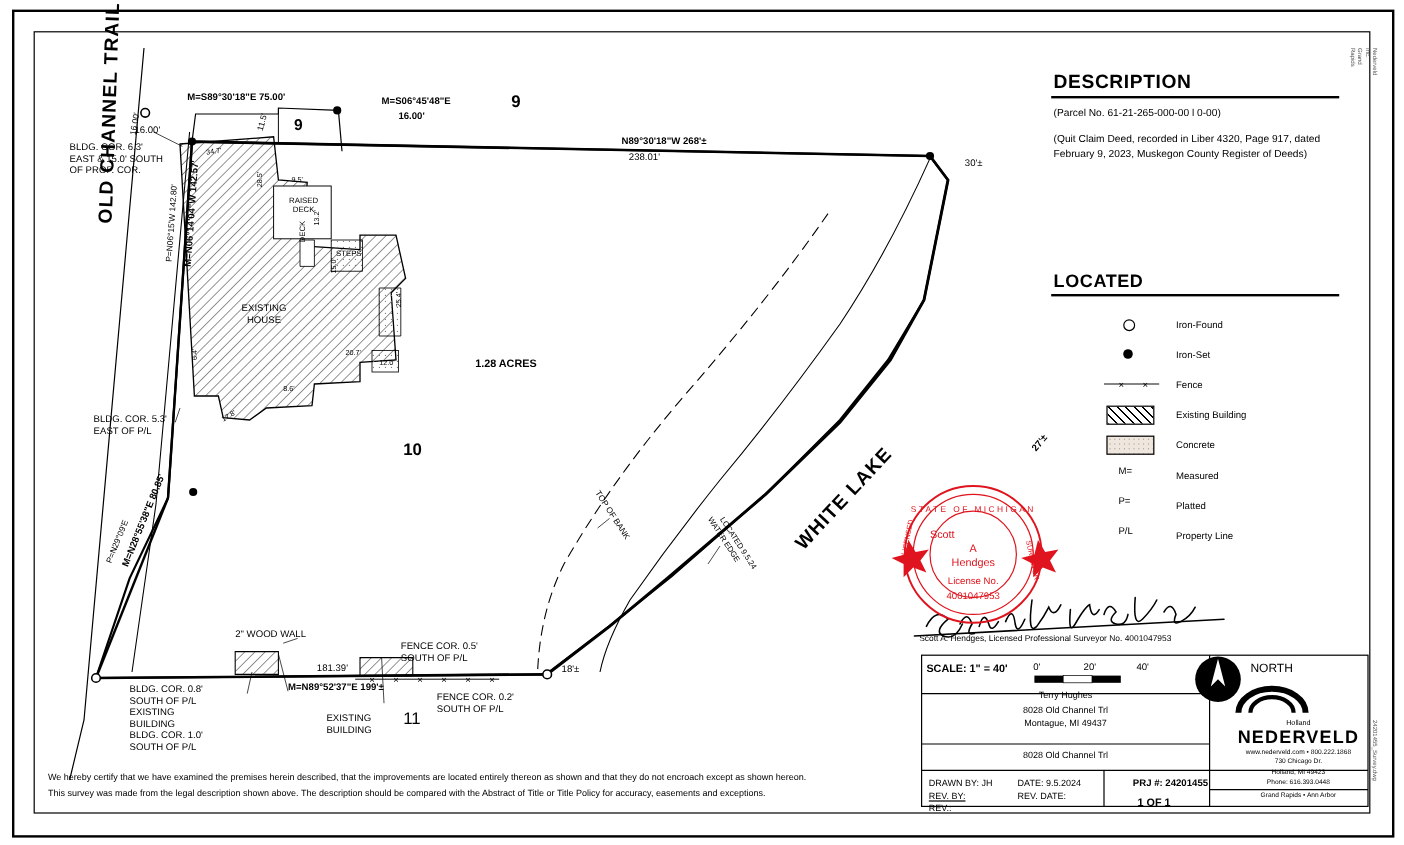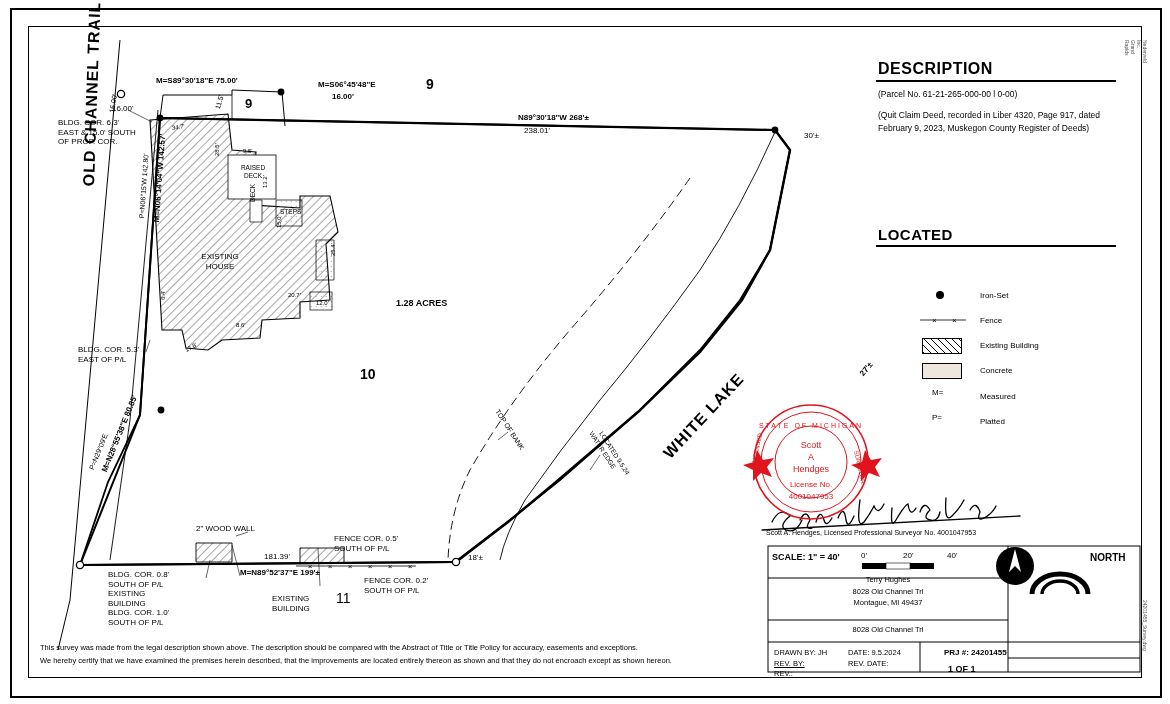--- a/index.html
+++ b/index.html
@@ -26,21 +26,21 @@
 
   .hatchbox{width:38px;height:14px;border:1px solid #000;background:
     repeating-linear-gradient(45deg,#000 0 1px,transparent 1px 5px);}
   .conbox{width:38px;height:14px;border:1px solid #000;background:#efe6dd;
     background-image:radial-gradient(#8a8a8a .6px,transparent .7px);background-size:4px 4px;}
   .circ-open{width:8px;height:8px;border:1.4px solid #000;border-radius:50%;background:#fff;}
   .circ-solid{width:8px;height:8px;border-radius:50%;background:#000;}
   .tbtext{position:absolute;font-size:7.5px;}
 
   .cert{position:absolute;left:40px;top:642px;width:700px;font-size:7.5px;line-height:1.7;}
-  .north-word{position:absolute;left:1042px;top:552px;font-size:10px;font-weight:bold;margin-left:48px;}
+  .north-word{position:absolute;left:1042px;top:552px;font-size:10px;font-weight:normal;}
   .scale-lbl{position:absolute;left:772px;top:552px;font-size:9px;font-weight:bold;}
   .ned{position:absolute;left:1022px;top:590px;width:120px;text-align:center;}
   .ned-name{font-size:15px;font-weight:bold;letter-spacing:1px;}
   .ned-sub{font-size:5.5px;line-height:1.5;}
   .edge-code{position:absolute;font-size:5px;color:#555;}
 </style>
 </head>
 <body>
 
 <div id="sheet">
@@ -188,21 +188,21 @@
   <div class="t" style="left:264px;top:552px;">181.39'</div>
   <div class="t" style="left:468px;top:553px;">18'±</div>
   <div class="t b" style="left:858px;top:372px;transform:rotate(-50deg);transform-origin:left top;">27'±</div>
 
   <div style="position:absolute;left:80px;top:186px;transform:rotate(-88deg);transform-origin:left top;font-size:16px;font-weight:bold;letter-spacing:1px;white-space:nowrap;">OLD CHANNEL TRAIL</div>
   <div style="position:absolute;left:660px;top:450px;transform:rotate(-47deg);transform-origin:left top;font-size:16px;font-weight:bold;letter-spacing:1px;white-space:nowrap;">WHITE LAKE</div>
 
   <div class="t b" style="left:396px;top:298px;font-size:9px;">1.28 ACRES</div>
   <div style="position:absolute;left:426px;top:76px;font-size:14px;font-weight:bold;">9</div>
   <div style="position:absolute;left:245px;top:96px;font-size:13px;font-weight:bold;">9</div>
-  <div style="position:absolute;left:336px;top:366px;font-size:14px;font-weight:bold;margin-left:24px;">10</div>
+  <div style="position:absolute;left:336px;top:366px;font-size:14px;font-weight:bold;">10</div>
   <div style="position:absolute;left:336px;top:590px;font-size:14px;font-weight:normal;">11</div>
 
   <div class="tw" style="left:58px;top:118px;width:110px;">
     <div>BLDG. COR. 6.3'</div>
     <div>EAST &amp; 15.0' SOUTH</div>
     <div>OF PROP. COR.</div>
   </div>
   <div class="tw" style="left:78px;top:345px;width:100px;">
     <div>BLDG. COR. 5.3'</div>
     <div>EAST OF P/L</div>
@@ -259,20 +259,24 @@
   <div class="desc-title">DESCRIPTION</div>
   <div class="desc-rule"></div>
   <div class="desc-body">
     <p>(Parcel No. 61-21-265-000-00 l 0-00)</p>
     <p>(Quit Claim Deed, recorded in Liber 4320, Page 917, dated February 9, 2023, Muskegon County Register of Deeds)</p>
   </div>
 
   <div class="legend-title">LOCATED</div>
   <div class="legend-rule"></div>
 
+  <div class="legend-row" style="top:262px;">
+    <span class="legend-sym"><span class="circ-open" style="display:inline-block;margin-left:28px;margin-top:4px;"></span></span>
+    <span class="legend-lbl">Iron-Found</span>
+  </div>
   <div class="legend-row" style="top:287px;">
     <span class="legend-sym"><span class="circ-solid" style="display:inline-block;margin-left:28px;margin-top:4px;"></span></span>
     <span class="legend-lbl">Iron-Set</span>
   </div>
   <div class="legend-row" style="top:312px;">
     <span class="legend-sym">
       <svg width="70" height="16" viewBox="0 0 70 16">
           <line x1="12" y1="8" x2="58" y2="8" stroke="#000" stroke-width="0.8"></line>
           <text x="24" y="11" font-size="8" font-family="Liberation Sans">×</text>
           <text x="44" y="11" font-size="8" font-family="Liberation Sans">×</text>
@@ -289,26 +293,30 @@
     <span class="legend-lbl">Existing Building</span>
   </div>
   <div class="legend-row" style="top:388px;">
     <span class="legend-sym"><span style="display:inline-block;margin-left:24px;font-size:8px;">M=</span></span>
     <span class="legend-lbl">Measured</span>
   </div>
   <div class="legend-row" style="top:413px;">
     <span class="legend-sym"><span style="display:inline-block;margin-left:24px;font-size:8px;">P=</span></span>
     <span class="legend-lbl">Platted</span>
   </div>
+  <div class="legend-row" style="top:438px;">
+    <span class="legend-sym"><span style="display:inline-block;margin-left:24px;font-size:8px;">P/L</span></span>
+    <span class="legend-lbl">Property Line</span>
+  </div>
 
   <div style="position:absolute;left:755px;top:406px;width:112px;height:112px;">
     <div style="position:absolute;left:0;top:16px;width:112px;text-align:center;color:#e0141e;font-size:7px;letter-spacing:2px;">STATE OF MICHIGAN</div>
     <div style="position:absolute;left:-4px;top:56px;color:#e0141e;font-size:6px;transform:rotate(-78deg);transform-origin:left top;">LICENSED</div>
     <div style="position:absolute;left:104px;top:44px;color:#e0141e;font-size:6px;transform:rotate(78deg);transform-origin:left top;">SURVEYOR</div>
-    <div style="position:absolute;left:0;top:34px;width:112px;text-align:center;color:#e0141e;font-size:9px;">Scott</div>
+    <div style="position:absolute;left:0;top:34px;width:112px;text-align:left;color:#e0141e;font-size:9px;padding-left:20px;">Scott</div>
     <div style="position:absolute;left:0;top:46px;width:112px;text-align:center;color:#e0141e;font-size:9px;">A</div>
     <div style="position:absolute;left:0;top:58px;width:112px;text-align:center;color:#e0141e;font-size:9px;">Hendges</div>
     <div style="position:absolute;left:0;top:74px;width:112px;text-align:center;color:#e0141e;font-size:8px;">License No.</div>
     <div style="position:absolute;left:0;top:86px;width:112px;text-align:center;color:#e0141e;font-size:8px;">4001047953</div>
   </div>
   <div class="t" style="left:766px;top:529px;font-size:7px;">Scott A. Hendges, Licensed Professional Surveyor No. 4001047953</div>
 
   <div class="scale-lbl">SCALE: 1" = 40'</div>
   <div class="t" style="left:861px;top:551px;">0'</div>
   <div class="t" style="left:903px;top:551px;">20'</div>
@@ -323,22 +331,31 @@
   <div style="position:absolute;left:770px;top:625px;width:236px;text-align:center;font-size:7.5px;">8028 Old Channel Trl</div>
 
   <div class="tbtext" style="left:774px;top:648px;">DRAWN BY: JH</div>
   <div class="tbtext" style="left:774px;top:659px;text-decoration:underline;">REV. BY:</div>
   <div class="tbtext" style="left:774px;top:669px;">REV.:</div>
   <div class="tbtext" style="left:848px;top:648px;">DATE: 9.5.2024</div>
   <div class="tbtext" style="left:848px;top:659px;">REV. DATE:</div>
   <div class="tbtext b" style="left:944px;top:648px;font-size:8px;">PRJ #: 24201455</div>
   <div class="tbtext b" style="left:948px;top:664px;font-size:9px;">1  OF  1</div>
 
+  <div class="ned">
+    <div style="font-size:6px;margin-top:10px;">Holland</div>
+    <div class="ned-name">NEDERVELD</div>
+    <div class="ned-sub">www.nederveld.com  •  800.222.1868</div>
+    <div class="ned-sub">730 Chicago Dr.</div>
+    <div class="ned-sub">Holland, MI 49423</div>
+    <div class="ned-sub">Phone: 616.393.0448</div>
+    <div class="ned-sub" style="margin-top:3px;">Grand Rapids  •  Ann Arbor</div>
+  </div>
 
   <div class="cert">
+    <div>We hereby certify that we have examined the premises herein described, that the improvements are located entirely thereon as shown and that they do not encroach except as shown hereon.</div>
     <div>This survey was made from the legal description shown above.  The description should be  compared with the Abstract of Title or Title Policy for accuracy, easements and exceptions.</div>
-    <div>We hereby certify that we have examined the premises herein described, that the improvements are located entirely thereon as shown and that they do not encroach except as shown hereon.</div>
   </div>
 
   <div class="edge-code" style="left:1148px;top:40px;transform:rotate(90deg);transform-origin:left top;">Nederveld Inc. Grand Rapids</div>
   <div class="edge-code" style="left:1148px;top:600px;transform:rotate(90deg);transform-origin:left top;">24201455_Survey.dwg</div>
 
 </div>
 
 </body></html>

